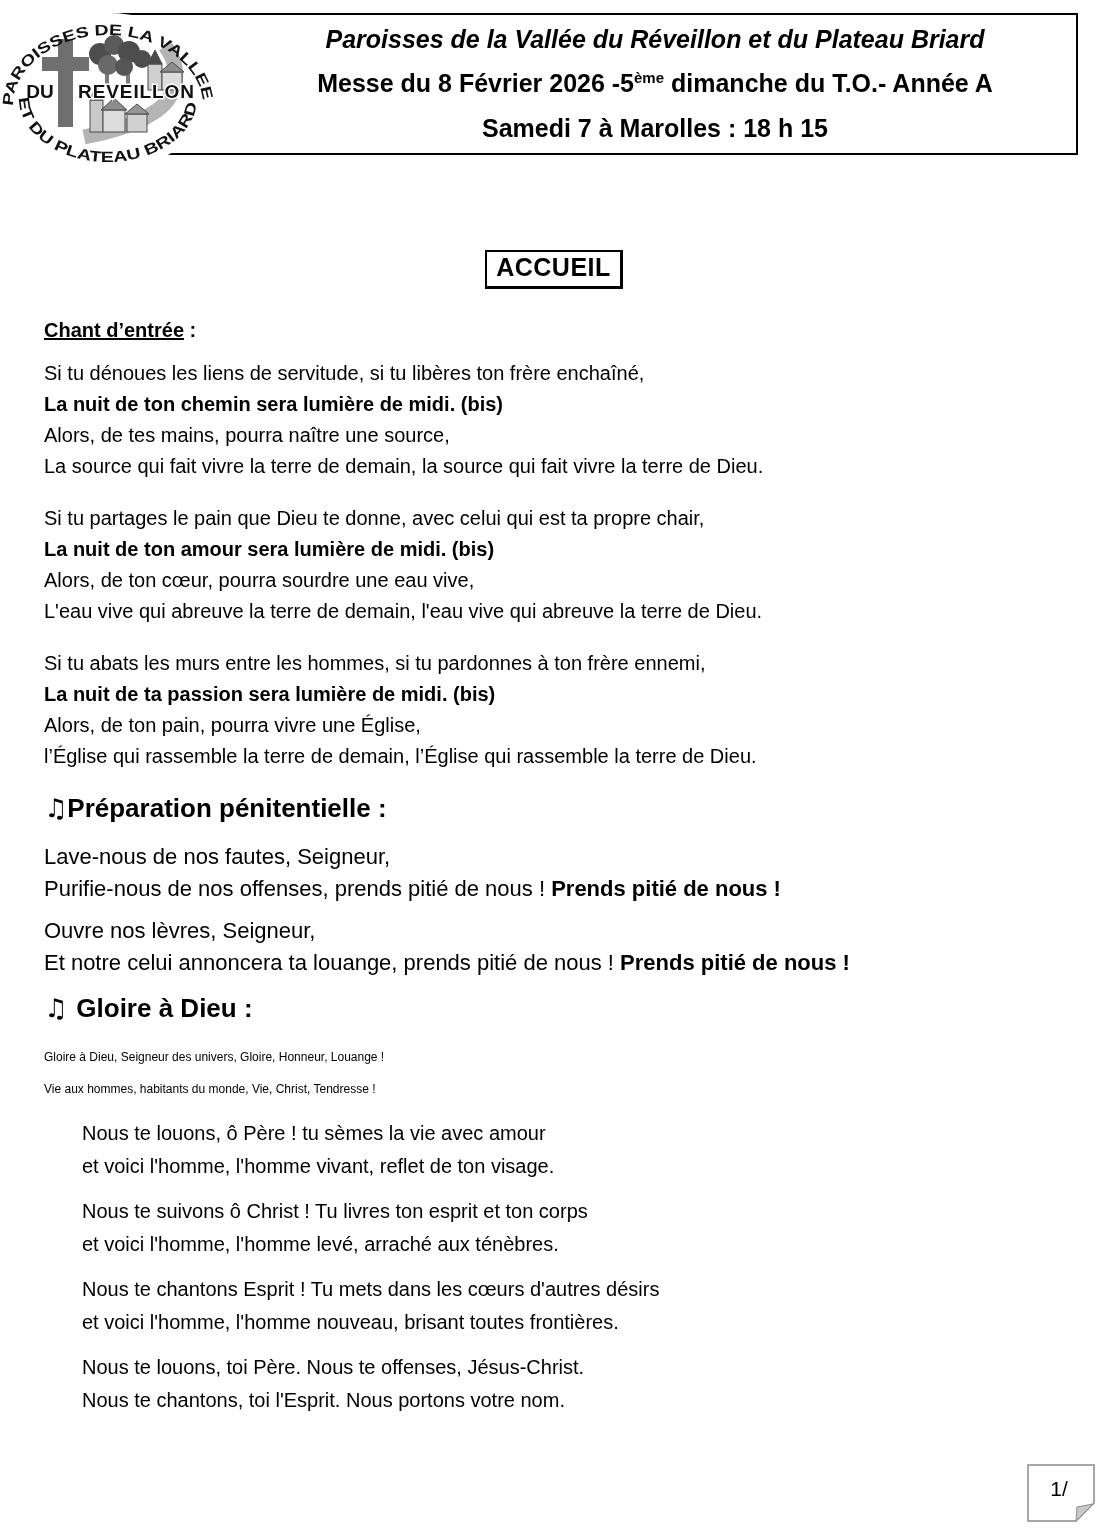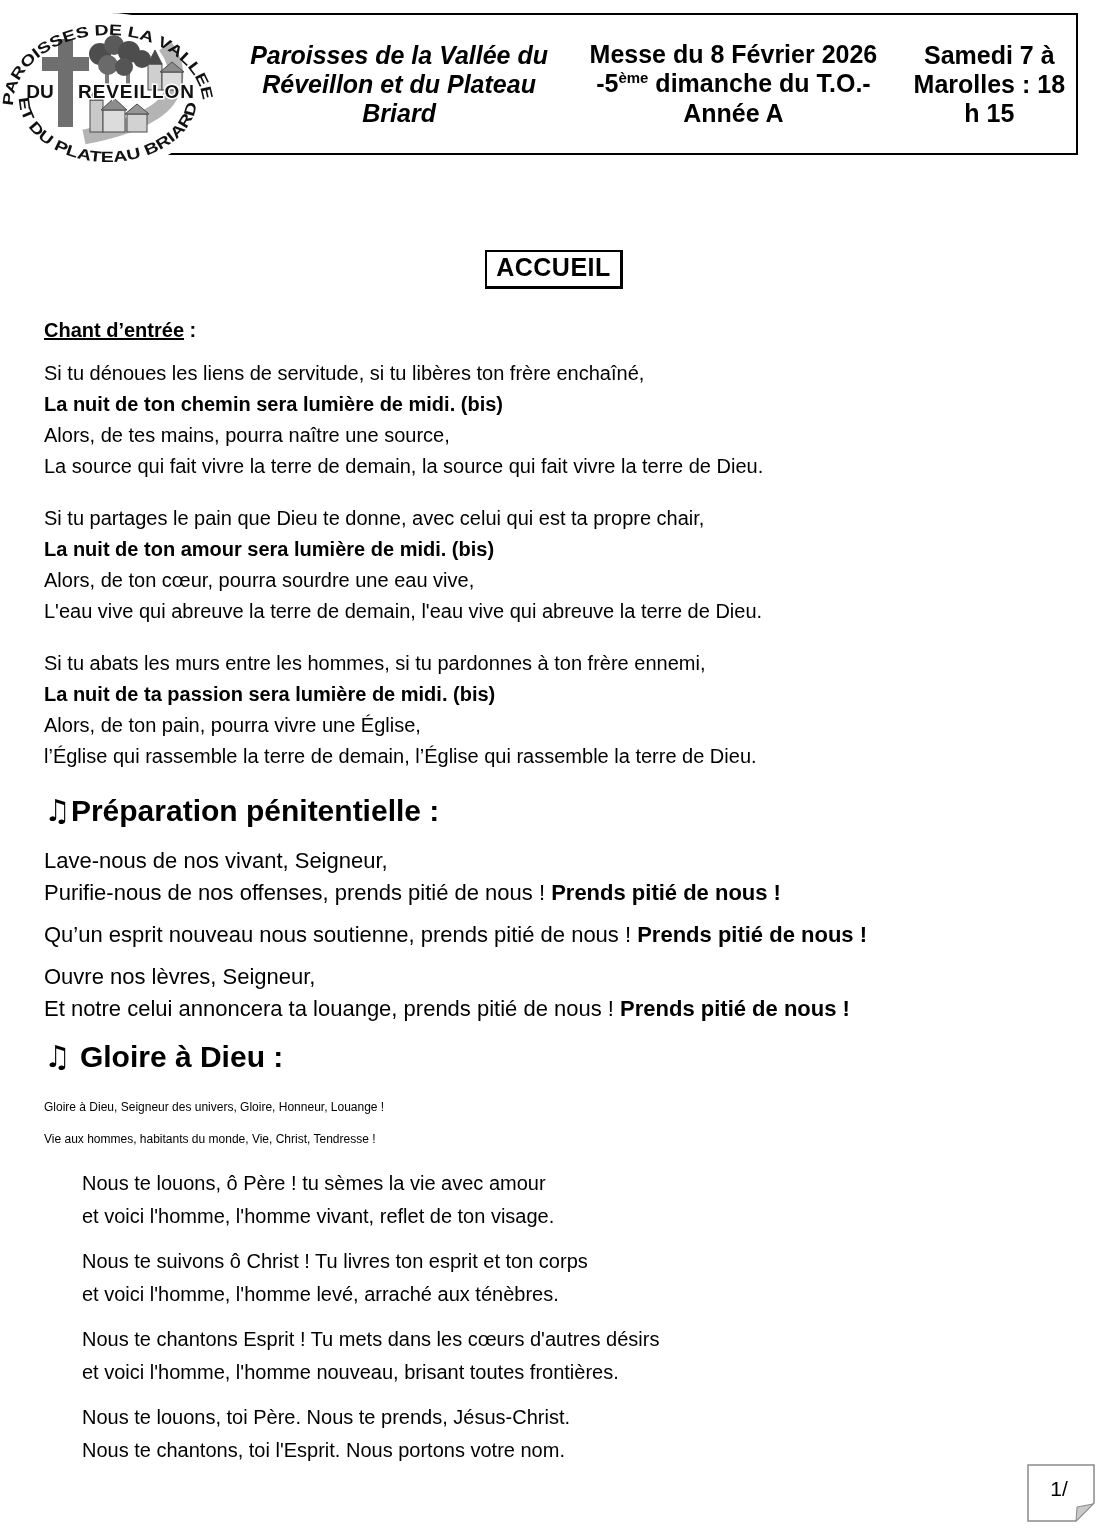--- a/index.html
+++ b/index.html
@@ -5,40 +5,40 @@
   html,body{margin:0;padding:0;}
   body{
     width:1108px;height:1534px;position:relative;background:#fff;color:#000;
     font-family:"Liberation Sans","DejaVu Sans",sans-serif;overflow:hidden;
   }
   
   .header{position:relative;height:172px;}
   .header-box{
     position:absolute;left:112px;top:13px;width:966px;height:142px;
     border:2px solid #000;box-sizing:border-box;
-    display:flex;justify-content:space-around;align-items:center;
+    display:flex;flex-direction:column;justify-content:space-around;align-items:center;
     text-align:center;font-weight:bold;font-size:25px;padding:2px 0 2px 120px;
   }
   .header-title{font-style:italic;}
   .h-line sup{font-size:15px;text-align:right;}
   .logo{position:absolute;left:2px;top:12px;width:212px;height:158px;}
   
   .accueil-box{
     width:max-content;margin:78px auto 0;padding:1px 9px 4px;
     border:2px solid #000;border-right-width:3px;border-bottom-width:3px;
     font-size:25px;font-weight:bold;letter-spacing:.5px;
   }
   
   .content{padding:0 30px 0 44px;}
   .chant-heading{font-size:20px;font-weight:bold;margin:30px 0 16px;}
   .chant-heading .u{text-decoration:underline;text-align:right;}
   .line{display:block;}
   .stanza{font-size:20px;line-height:31px;margin:0 0 21px;}
   .bold{font-weight:bold;}
-  .sec-heading{font-size:30px;font-weight:bold;margin:14px 0 17px;}
+  .sec-heading{font-size:26px;font-weight:bold;margin:14px 0 17px;}
   .note{font-family:"DejaVu Sans",sans-serif;}
   .note-gap{margin-right:9px;}
   .kyrie-verse{font-size:22px;line-height:32px;margin:0 0 10px;}
   .kyrie-verse strong{font-weight:bold;}
   .gloria-refrain{font-weight:normal;font-size:12px;line-height:32px;margin:8px 0 12px;}
   .gloria-stanza{font-size:20px;line-height:33px;margin:0 0 12px;padding-left:38px;}
   
   .page-badge{position:absolute;left:1027px;top:1464px;width:68px;height:58px;}
   .page-badge svg{position:absolute;left:0;top:0;}
   .badge-text{position:absolute;left:8px;top:13px;width:48px;text-align:center;font-size:21px;}
@@ -116,25 +116,24 @@
   <p class="stanza">
     <span class="line">Si tu abats les murs entre les hommes, si tu pardonnes à ton frère ennemi,</span>
     <span class="line bold">La nuit de ta passion sera lumière de midi. (bis)</span>
     <span class="line">Alors, de ton pain, pourra vivre une Église,</span>
     <span class="line">l’Église qui rassemble la terre de demain, l’Église qui rassemble la terre de Dieu.</span>
   </p>
 
   <h2 class="sec-heading"><span class="note">♫</span><span>Préparation pénitentielle :</span></h2>
 
   <p class="kyrie-verse">
-    <span class="line">Lave-nous de nos vivant, Seigneur,</span>
+    <span class="line">Lave-nous de nos fautes, Seigneur,</span>
     <span class="line"><span>Purifie-nous de nos offenses, prends pitié de nous ! </span><strong>Prends pitié de nous !</strong></span>
   </p>
   <p class="kyrie-verse">
-    <span class="line"><span>Qu’un esprit nouveau nous soutienne, prends pitié de nous ! </span><strong>Prends pitié de nous !</strong></span>
   </p>
   <p class="kyrie-verse">
     <span class="line">Ouvre nos lèvres, Seigneur,</span>
     <span class="line"><span>Et notre celui annoncera ta louange, prends pitié de nous ! </span><strong>Prends pitié de nous !</strong></span>
   </p>
 
   <h2 class="sec-heading"><span class="note note-gap">♫</span><span>Gloire à Dieu :</span></h2>
 
   <p class="gloria-refrain">
     <span class="line">Gloire à Dieu, Seigneur des univers, Gloire, Honneur, Louange !</span>
@@ -147,21 +146,21 @@
   </p>
   <p class="gloria-stanza">
     <span class="line">Nous te suivons ô Christ ! Tu livres ton esprit et ton corps</span>
     <span class="line">et voici l'homme, l'homme levé, arraché aux ténèbres.</span>
   </p>
   <p class="gloria-stanza">
     <span class="line">Nous te chantons Esprit ! Tu mets dans les cœurs d'autres désirs</span>
     <span class="line">et voici l'homme, l'homme nouveau, brisant toutes frontières.</span>
   </p>
   <p class="gloria-stanza">
-    <span class="line">Nous te louons, toi Père. Nous te prends, Jésus-Christ.</span>
+    <span class="line">Nous te louons, toi Père. Nous te offenses, Jésus-Christ.</span>
     <span class="line">Nous te chantons, toi l'Esprit. Nous portons votre nom.</span>
   </p>
 
 </main>
 
 <div class="page-badge">
   <svg width="68" height="58" viewBox="0 0 68 58" aria-hidden="true">
     <path d="M1,1 H67 V39 L49,57 H1 Z" fill="#ffffff" stroke="#8a8a8a" stroke-width="1.5"></path>
     <polygon points="49,57 66,40 50,43" fill="#c9c9c9" stroke="#8a8a8a" stroke-width="1"></polygon>
   </svg>

